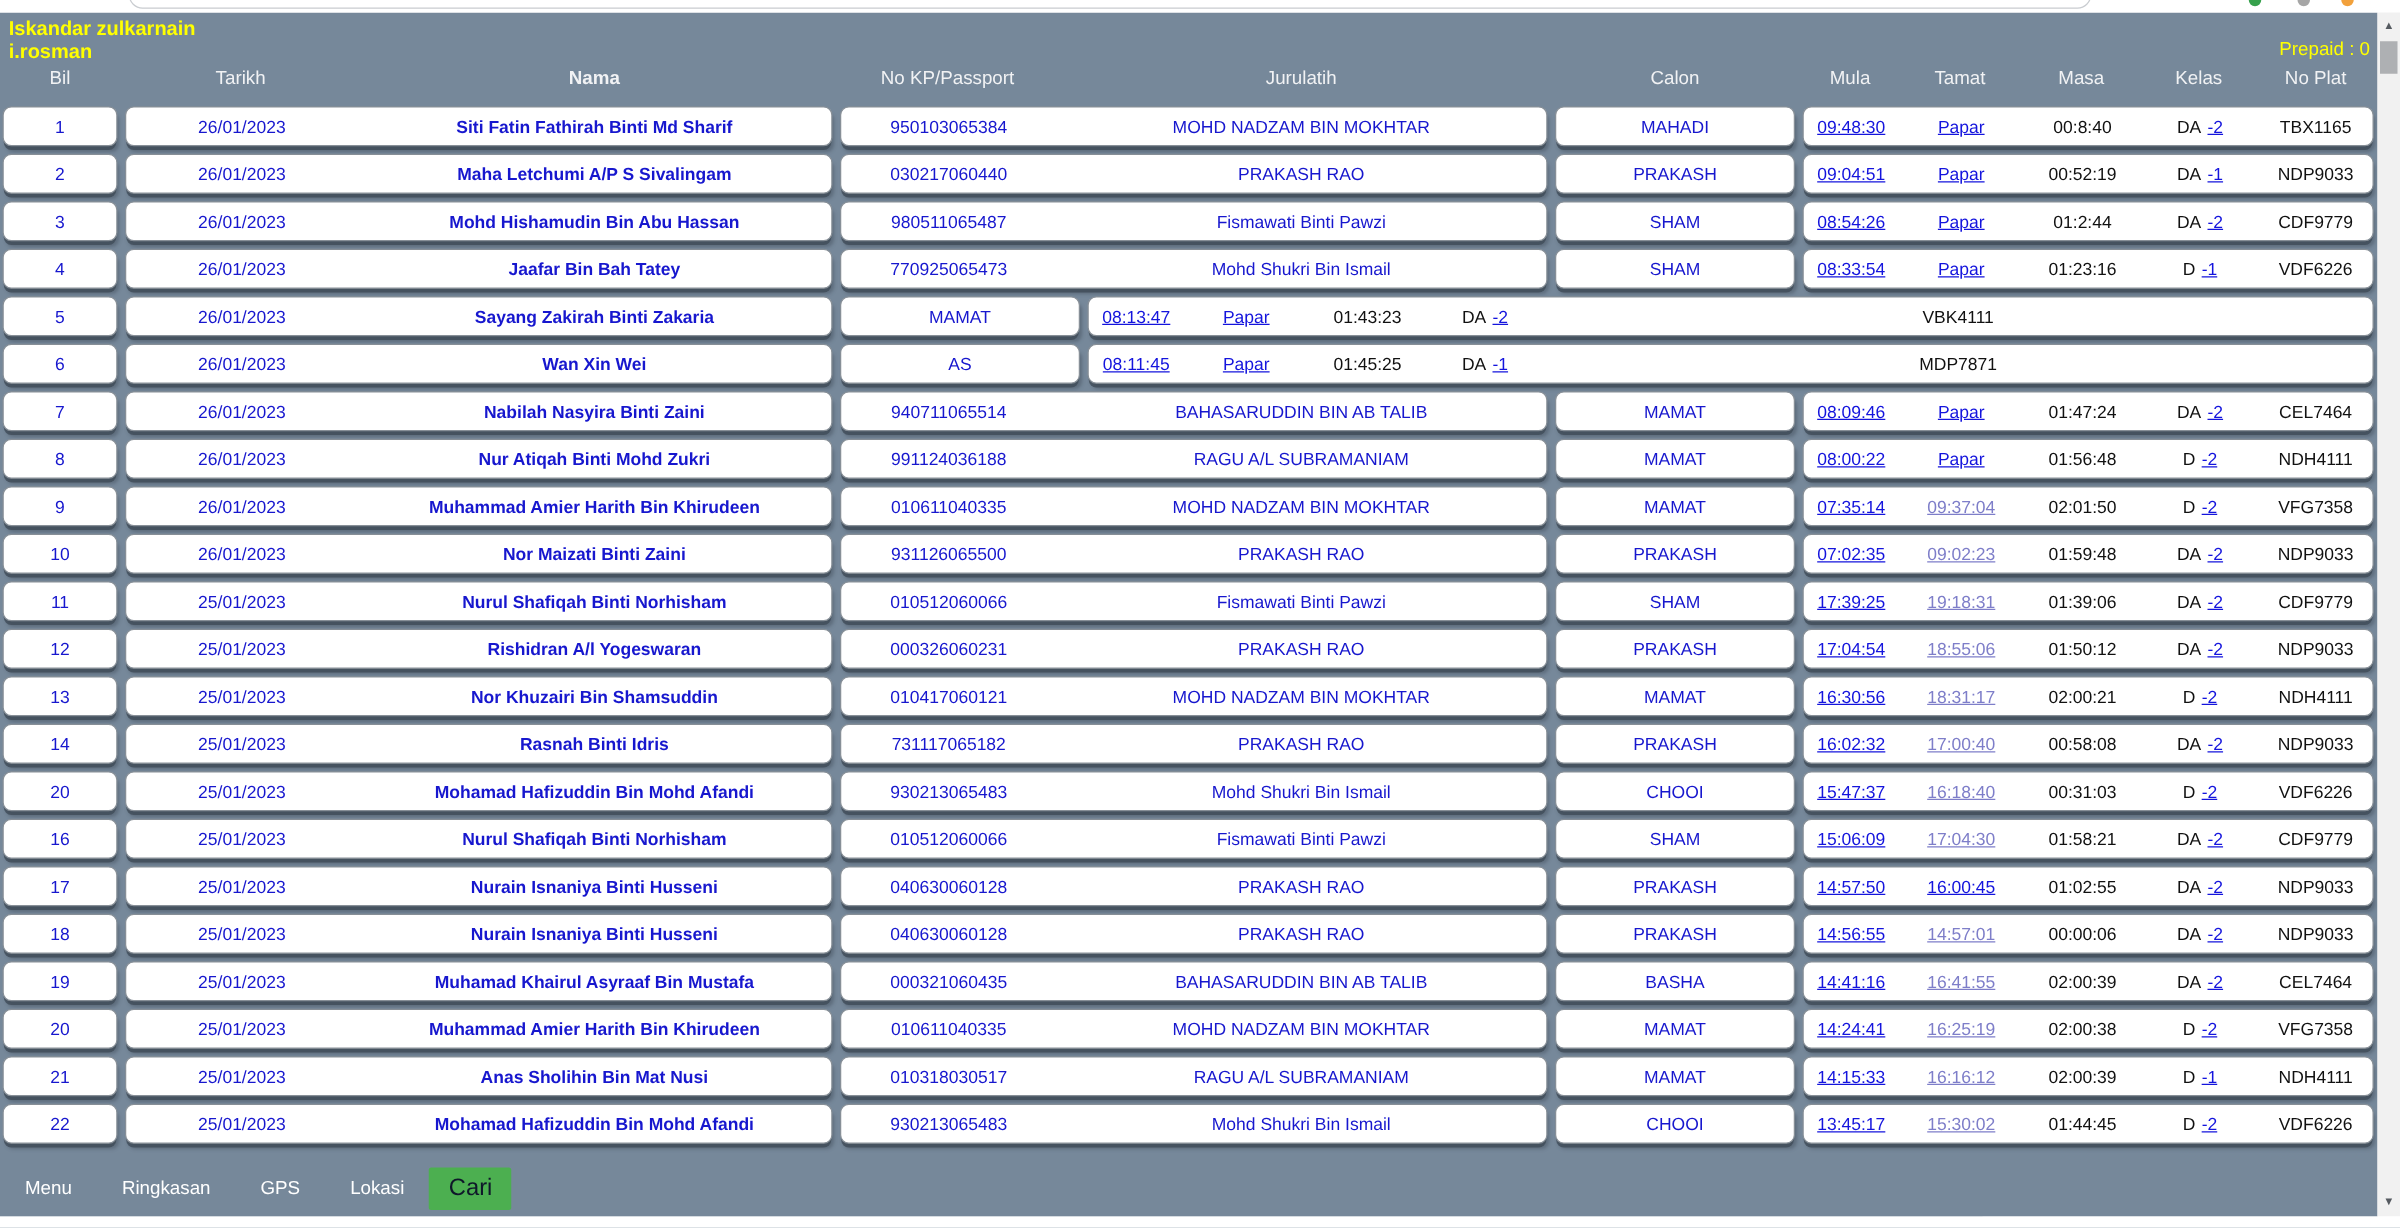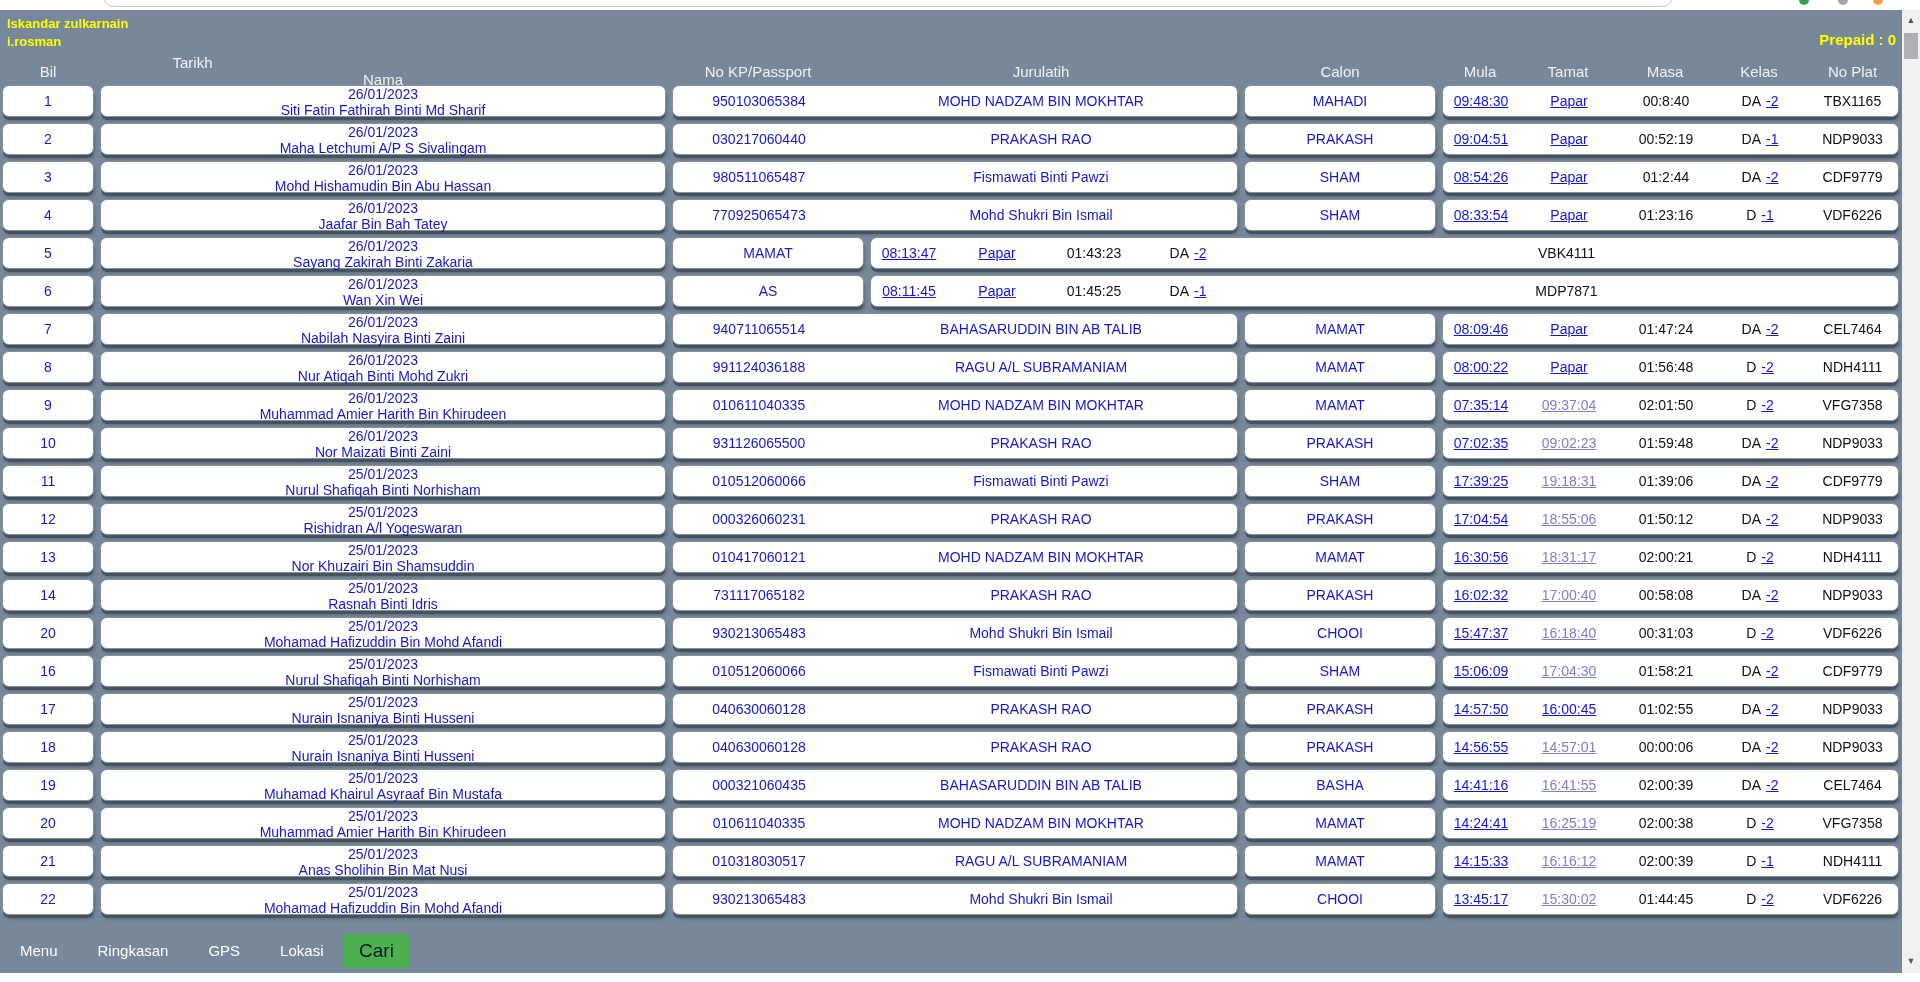--- a/index.html
+++ b/index.html
@@ -10,29 +10,29 @@
   .omnibar-edge { position:absolute; top:-16px; left:103px; width:1570px; height:23px;
                   border:1.5px solid #c9ccd0; border-radius:11px; background:#ffffff; }
   .dot { position:absolute; top:-5px; width:10px; height:10px; border-radius:50%; }
   .dot.green  { left:1799px; background:#36a14c; }
   .dot.gray   { left:1838px; background:#a6a6a6; }
   .dot.orange { left:1873px; background:#f2a13c; }
 
   
   .app { position:absolute; top:10px; left:0; width:1902px; height:963px; background:var(--bg,#76889a); overflow:hidden; }
 
-  .user-info { position:absolute; top:5px; left:7px; color:var(--yellow,#ffff00); font-weight:bold; font-size:13px; line-height:18px; }
-  .prepaid   { position:absolute; top:21px; right:6px; color:var(--yellow,#ffff00); font-weight:bold; font-size:15px; }
+  .user-info { position:absolute; top:5px; left:7px; color:var(--yellow,#ffff00); font-weight:bold; font-size:16px; line-height:18px; }
+  .prepaid   { position:absolute; top:21px; right:6px; color:var(--yellow,#ffff00); font-weight:normal; font-size:15px; }
 
   
   .grid { display:flex; gap:6px; margin-left:2px; width:1897px; }
-  .c1 { width:92px; }  .c2 { width:566px;flex-direction:column; } .c3 { width:566px; } .c4 { width:192px; } .c5 { flex:1; }
+  .c1 { width:92px; }  .c2 { width:566px; } .c3 { width:566px; } .c4 { width:192px; } .c5 { flex:1; }
   .c2,.c3,.c5 { display:flex; }
   .cell { display:flex; align-items:center; justify-content:center; text-align:center; white-space:nowrap; }
-  .w-tarikh{width:185px;} .w-nama{flex:1;} .w-kp{width:172px;} .w-jur{flex:1;}
+  .w-tarikh{width:185px;} .w-nama{flex:1;font-weight:bold;} .w-kp{width:172px;} .w-jur{flex:1;}
   .w-mula{width:76px;} .w-tamat{width:100px;} .w-masa{width:94px;} .w-kelas{width:94px;} .w-plat{flex:1;}
   .c1.cell{width:92px;}
 
   
   .thead { position:absolute; top:44px; left:0; color:#f1f2f4; font-size:15px; }
   .thead .hc { display:flex; align-items:center; justify-content:center; text-align:center; }
 
   
   .rows { position:absolute; top:75px; left:0; }
   .row  { height:32px; margin-bottom:6px; }

